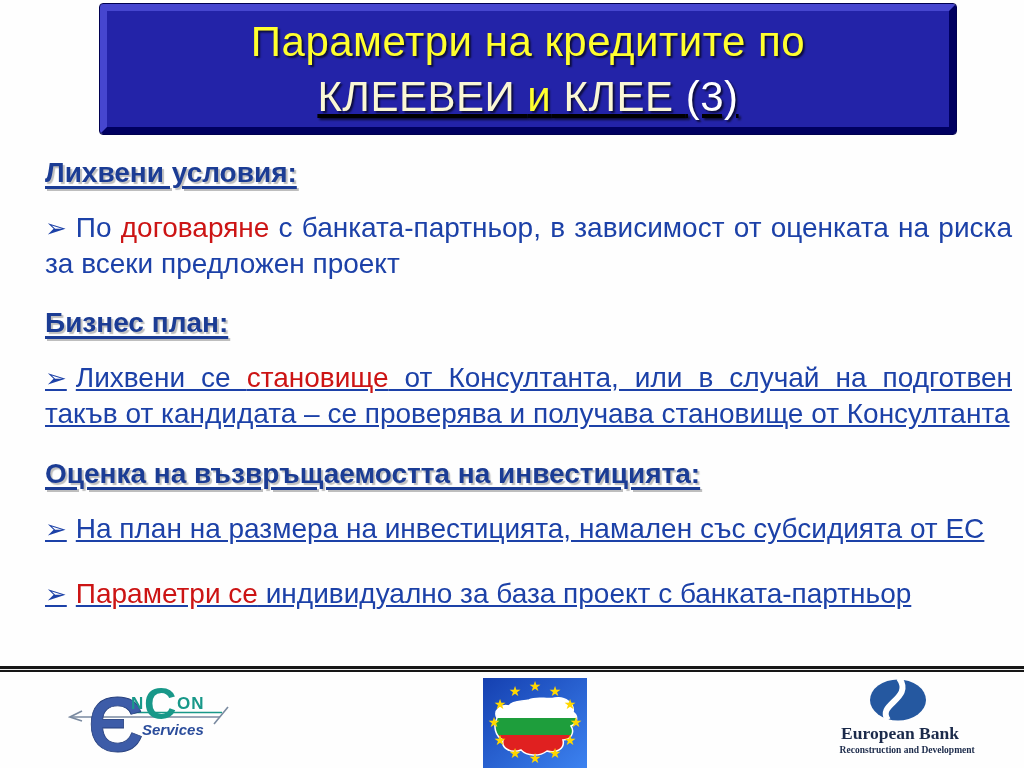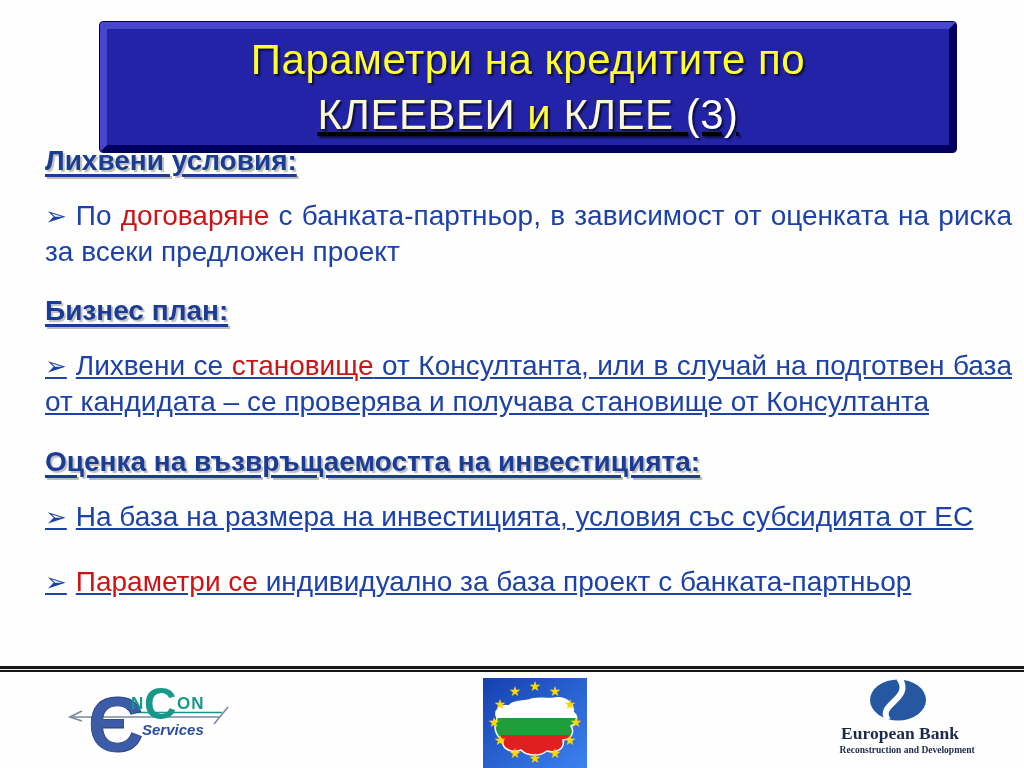--- a/index.html
+++ b/index.html
@@ -22,21 +22,21 @@
   html,body{width:1024px;height:768px;overflow:hidden;}
   body{
     font-family:"Liberation Sans",sans-serif;
     background:#ffffff;
     position:relative;
   }
   .slide{position:absolute;inset:0;background:#fefefe;}
 
   
   .banner{
-    position:absolute;left:100px;top:22px;width:856px;height:130px;
+    position:absolute;left:100px;top:4px;width:856px;height:130px;
     background:var(--banner_blue);
     border:7px solid;
     border-color:var(--banner_edge_light) var(--banner_edge_dark) var(--banner_edge_dark) var(--banner_edge_light);
     outline:1px solid #000050;
     border-radius:3px;
     display:flex;flex-direction:column;align-items:center;justify-content:center;
     text-align:center;
   }
   .banner .t1{
     font-size:42px;line-height:55px;color:var(--title_yellow);
@@ -59,21 +59,21 @@
   .content{
     position:absolute;left:45px;top:143px;width:967px;
     font-size:28px;line-height:36px;color:var(--body_blue);
   }
   .content h2{
     font-size:28px;line-height:34px;font-weight:bold;color:var(--heading_blue);
     text-decoration:underline;text-decoration-thickness:2.5px;text-underline-offset:4px;
     text-shadow:2px 2px 1px var(--heading_shadow);
     display:inline-block;
   }
-  .sec{margin-top:0;}
+  .sec{margin-top:12px;}
   .sec .bullet-p{margin-top:19px;}
   .sec .bullet-p.justified{text-align:justify;}
   .sec + .sec{margin-top:23px;text-decoration:underline;}
   .sec.big-gap{margin-top:24px;}
   .sec.mid-gap{margin-top:29px;}
   .arrow{
     color:var(--body_blue);
     margin-right:9px;
     font-size:26px;
   }
@@ -100,26 +100,26 @@
 
   <div class="content">
 
     <div class="sec">
       <h2>Лихвени условия:</h2>
       <p class="bullet-p justified"><span class="arrow">➢</span><span><span class="seg-blue">По </span><span class="seg-red">договаряне</span><span class="seg-blue"> с банката-партньор, в зависимост от оценката на риска за всеки предложен проект</span></span></p>
     </div>
 
     <div class="sec">
       <h2>Бизнес план:</h2>
-      <p class="bullet-p justified"><span class="arrow">➢</span><span><span class="seg-blue">Лихвени се </span><span class="seg-red">становище</span><span class="seg-blue"> от Консултанта, или в случай на подготвен база от кандидата – се проверява и получава становище от Консултанта</span></span></p>
+      <p class="bullet-p justified"><span class="arrow">➢</span><span><span class="seg-blue">Лихвени се </span><span class="seg-red">становище</span><span class="seg-blue"> от Консултанта, или в случай на подготвен такъв от кандидата – се проверява и получава становище от Консултанта</span></span></p>
     </div>
 
     <div class="sec big-gap">
       <h2>Оценка на възвръщаемостта на инвестицията:</h2>
-      <p class="bullet-p"><span class="arrow">➢</span><span><span class="seg-blue">На база на размера на инвестицията, условия със субсидията от ЕС</span></span></p>
+      <p class="bullet-p"><span class="arrow">➢</span><span><span class="seg-blue">На план на размера на инвестицията, намален със субсидията от ЕС</span></span></p>
     </div>
 
     <div class="sec mid-gap">
       <p class="bullet-p"><span class="arrow">➢</span><span><span class="seg-red">Параметри се</span><span class="seg-blue"> индивидуално за база проект с банката-партньор</span></span></p>
     </div>
 
   </div>
 
   <div class="divider"></div>
 

